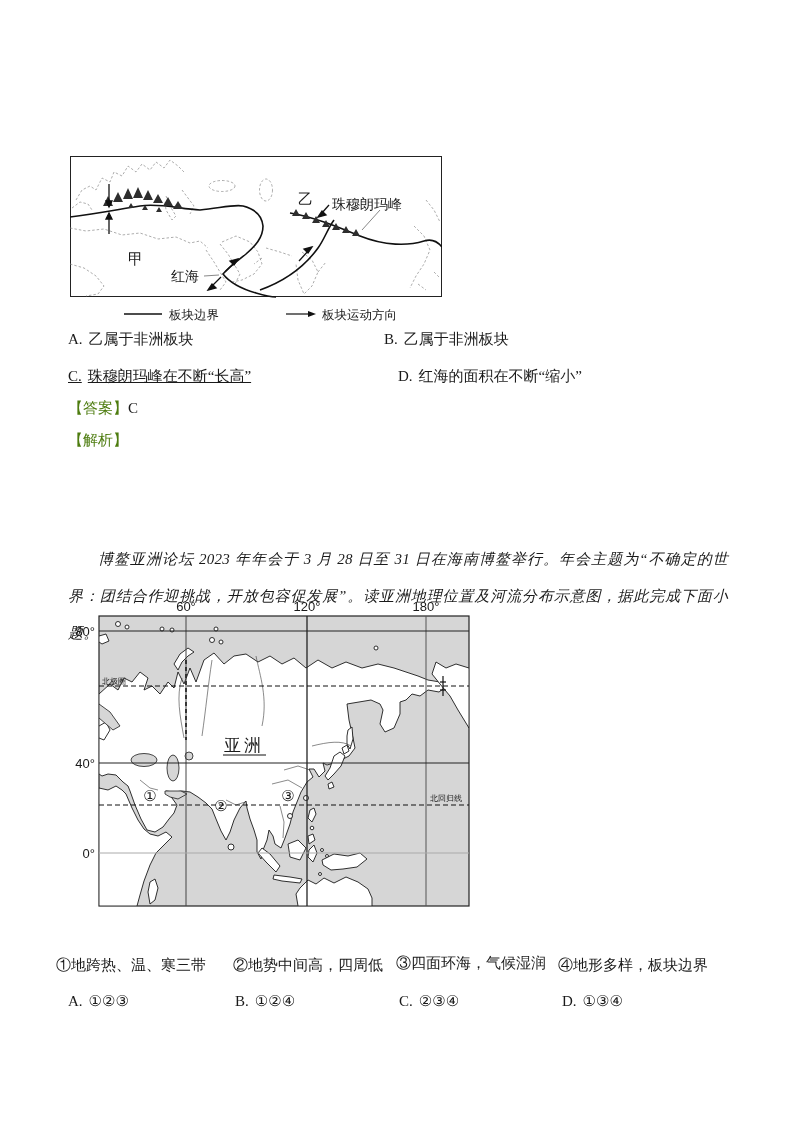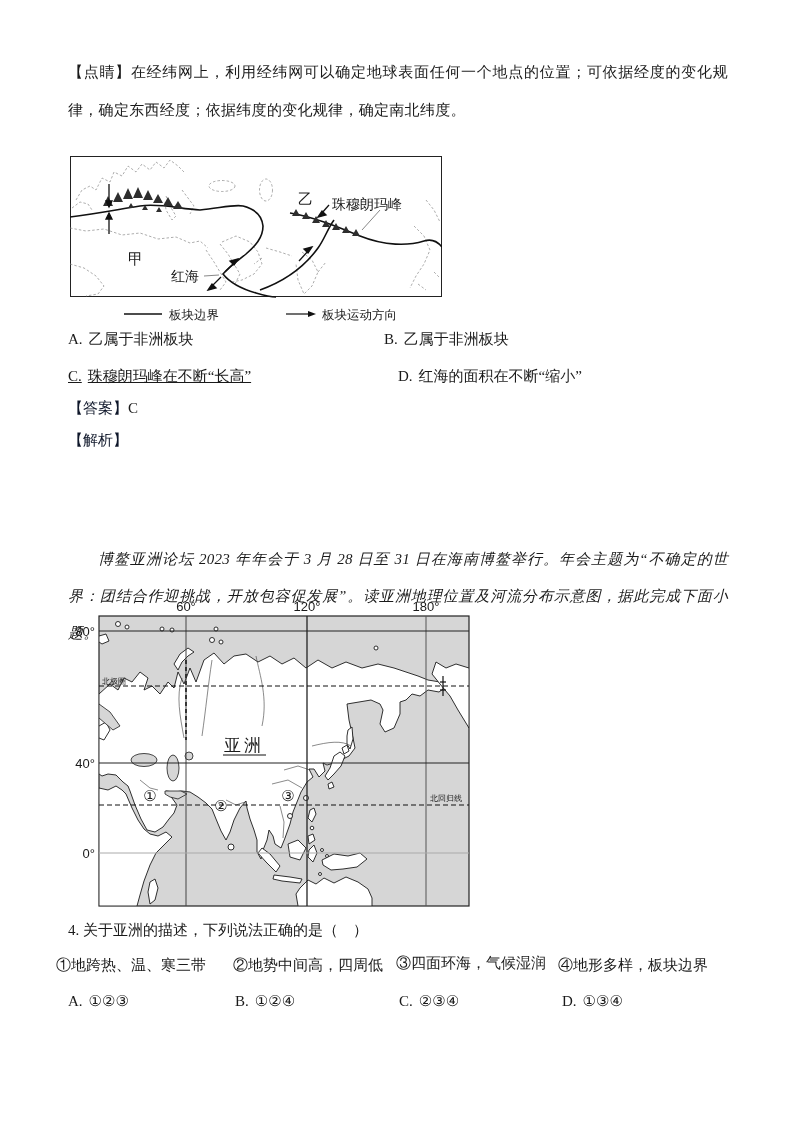--- a/index.html
+++ b/index.html
@@ -2,32 +2,31 @@
 <html><head>
 <meta charset="utf-8">
 <style>
   html,body{margin:0;padding:0;background:#e8e8e8;}
   #page{position:relative;width:793px;height:1122px;background:#ffffff;margin:0 auto;
         font-family:"Liberation Serif","DejaVu Serif",serif;color:#1a1a1a;overflow:hidden;}
   .para{position:absolute;left:68px;width:660px;font-size:15px;line-height:38px;
         text-align:justify;letter-spacing:0.3px;}
   .line{position:absolute;left:68px;width:662px;font-size:15px;line-height:22px;}
   .abs{position:absolute;font-size:15px;line-height:22px;}
-  .blue{color:#0f172a;}
+  .blue{color:#4d7c0f;}
   .italic{font-style:italic;}
   .opt-key{margin-right:6px;}
   svg text{font-family:"Liberation Sans","DejaVu Sans",sans-serif;fill:#1a1a1a;}
   svg .serifT{font-family:"Liberation Serif","DejaVu Serif",serif;}
 </style>
 </head>
 <body>
 
 <div id="page">
 
-  <div class="para" style="top:53px;">【点睛】在经纬网上，利用经纬网可以确定地球表面任何一个地点的位置；可依据经度的变化规律，确定东西经度；依据纬度的变化规律，确定南北纬度。</div>
 
 
   <svg style="position:absolute;left:70px;top:156px;" width="372" height="172" viewBox="0 0 372 172">
     <rect x="0.5" y="0.5" width="371" height="140" fill="#ffffff" stroke="#222222" stroke-width="1"></rect>
 
     <g fill="none" stroke="#8a8a8a" stroke-width="0.7" stroke-dasharray="2.5,2">
       <path d="M6,44 L12,34 20,30 26,34 32,22 40,26 44,16 52,20 58,10 66,16 72,8 80,14 86,6 94,12 100,4 108,10 114,16"></path>
       <path d="M2,52 L10,46 18,48 22,54"></path>
       <path d="M96,40 L100,50 106,60 102,64 96,54 95,46"></path>
       <path d="M112,34 L118,42 124,50 120,58"></path>
@@ -220,21 +219,20 @@
     <text x="29" y="260" font-size="13" text-anchor="end">0°</text>
     <text class="serifT" x="158" y="153" font-size="17" letter-spacing="3">亚洲</text>
     <line x1="157" y1="157" x2="200" y2="157" stroke="#111" stroke-width="1"></line>
     <text class="serifT" x="36" y="86" font-size="8">北极圈</text>
     <text class="serifT" x="396" y="203" font-size="8" text-anchor="end">北回归线</text>
     <text class="serifT" x="84" y="203" font-size="15" text-anchor="middle">①</text>
     <text class="serifT" x="155" y="213" font-size="15" text-anchor="middle">②</text>
     <text class="serifT" x="222" y="203" font-size="15" text-anchor="middle">③</text>
   </svg>
 
-  <div class="line" style="top:919px;">4. 关于亚洲的描述，下列说法正确的是（　）</div>
   <div>
     <span class="abs" style="left:56px;top:954px;">①地跨热、温、寒三带</span>
     <span class="abs" style="left:233px;top:954px;">②地势中间高，四周低</span>
     <span class="abs" style="left:396px;top:954px;font-family:Liberation Mono, monospace;">③四面环海，气候湿润</span>
     <span class="abs" style="left:558px;top:954px;">④地形多样，板块边界</span>
   </div>
   <div>
     <span class="abs" style="left:68px;top:990px;"><span class="opt-key">A.</span><span>①②③</span></span>
     <span class="abs" style="left:235px;top:990px;"><span class="opt-key">B.</span><span>①②④</span></span>
     <span class="abs" style="left:399px;top:990px;"><span class="opt-key">C.</span><span>②③④</span></span>

